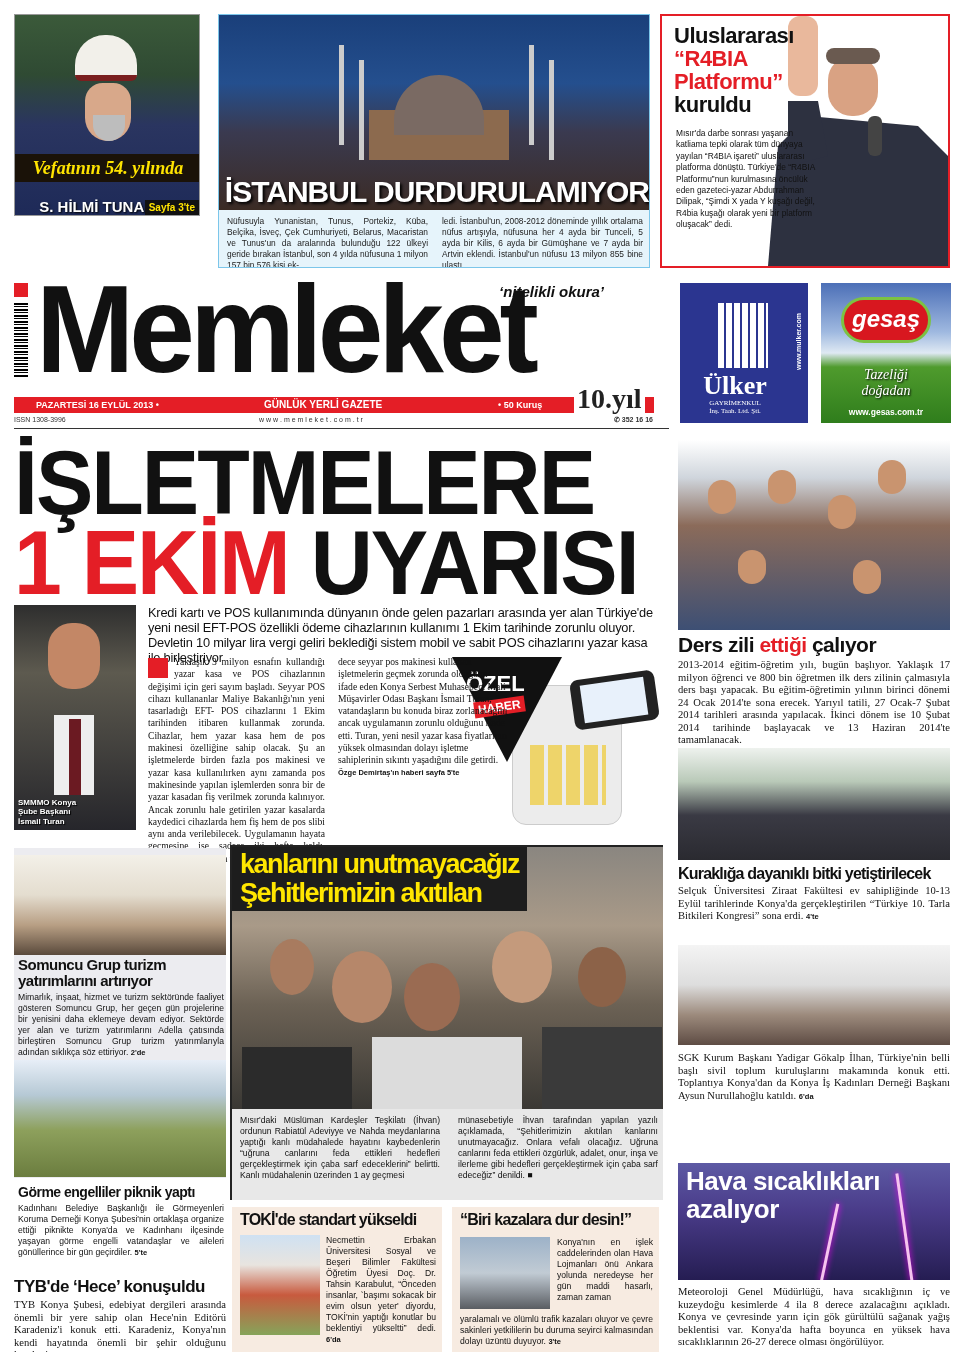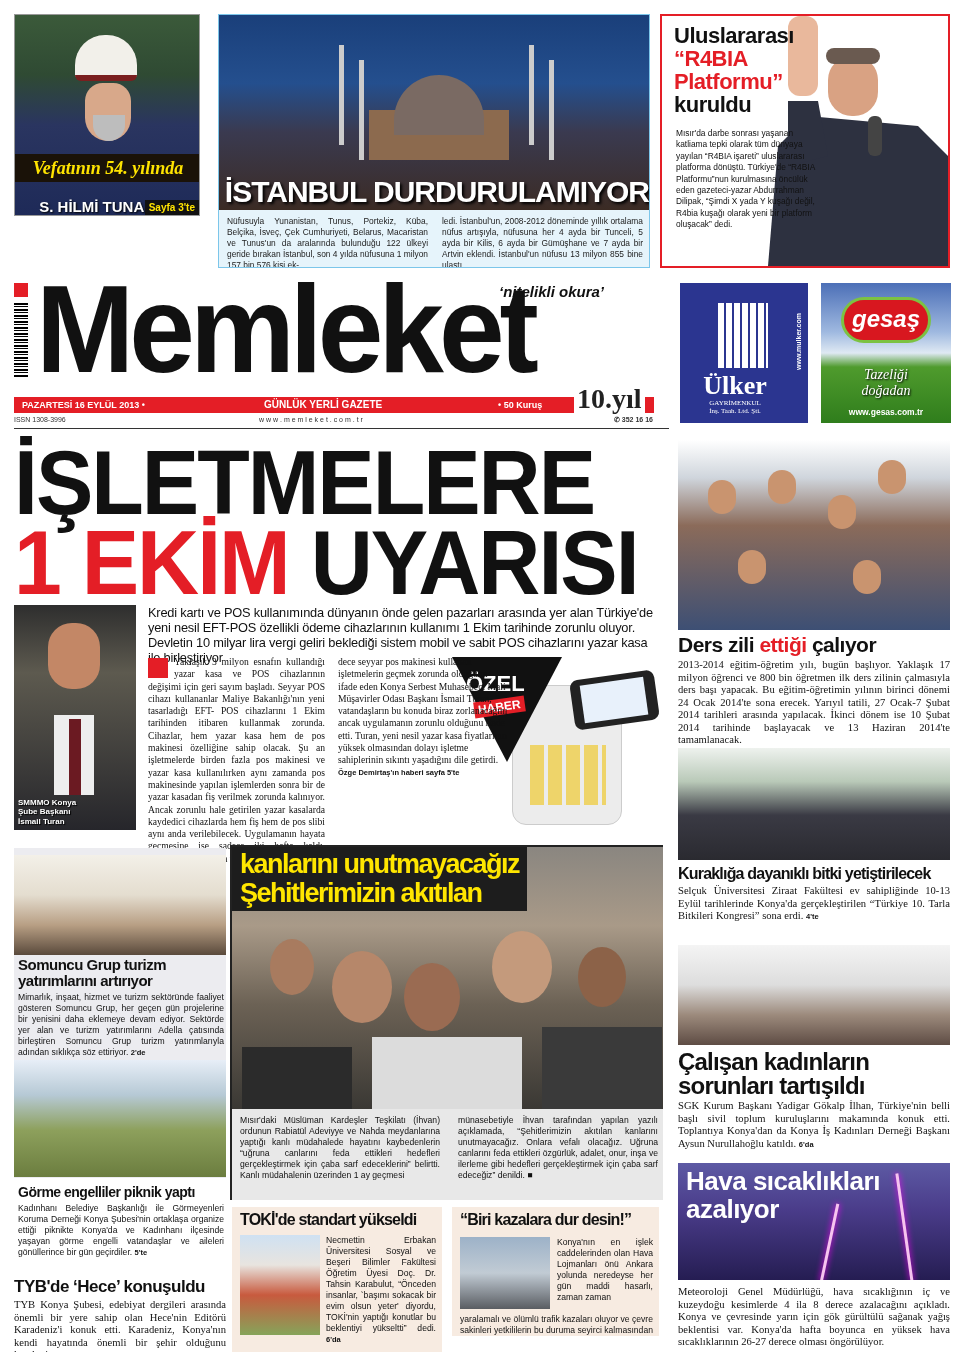--- a/index.html
+++ b/index.html
@@ -109,21 +109,21 @@
 #egy{left:230px;top:845px;width:433px;height:355px;background:#e8e8e8;border-left:2px solid #222;border-top:2px solid #222}
 #egy .img{position:absolute;left:0;top:0;width:431px;height:262px;background:linear-gradient(180deg,#8a8680 0%,#a99a88 30%,#6c6255 60%,#3a3834 100%)}
 #egy .hbox{position:absolute;left:0;top:0;background:#1d1d1d;padding:3px 8px;color:#ffe600;font-weight:bold;font-size:27px;line-height:29px;letter-spacing:-1.5px}
 #egy .cols{position:absolute;left:8px;top:268px;width:418px;display:flex;gap:18px;font-size:8.6px;line-height:11px}
 #egy .cols p{flex:1;text-align:justify}
 
 #toki{left:232px;top:1207px;width:210px;height:145px;background:#f7ebe1}
 #toki h2{position:absolute;left:8px;top:4px;font-weight:bold;font-size:16px;letter-spacing:-0.8px}
 #toki .bld{position:absolute;left:8px;top:28px;width:80px;height:100px;background:linear-gradient(180deg,#cfe1f2 0%,#e8e4df 30%,#c85a3e 60%,#86a45a 100%)}
 #toki p{position:absolute;left:94px;top:28px;width:110px;font-size:8.6px;line-height:11px;text-align:justify}
-#biri{left:452px;top:1207px;width:207px;height:129px;background:#f7ebe1}
+#biri{left:452px;top:1207px;width:207px;height:145px;background:#f7ebe1}
 #biri h2{position:absolute;left:8px;top:4px;font-weight:bold;font-size:16px;letter-spacing:-0.8px}
 #biri .car{position:absolute;left:8px;top:30px;width:90px;height:72px;background:linear-gradient(180deg,#9db2c8 0%,#c1cbd4 50%,#5a5d62 100%)}
 #biri .p1{position:absolute;left:105px;top:30px;width:96px;font-size:8.6px;line-height:11px;text-align:justify}
 #biri .p2{position:absolute;left:8px;top:107px;width:196px;font-size:8.6px;line-height:11px}
 .ref{font-family:"Liberation Sans",sans-serif;font-weight:bold;font-size:7.5px}
 </style>
 </head>
 <body>
 
 <div id="tl" class="ph">
@@ -171,21 +171,21 @@
   </div>
   <div class="body">Mısır'da darbe sonrası yaşanan katliama tepki olarak tüm dünyaya yayılan “R4BIA işareti” uluslararası platforma dönüştü. Türkiye'de “R4BIA Platformu”nun kurulmasına öncülük eden gazeteci-yazar Abdurrahman Dilipak, “Şimdi X yada Y kuşağı değil, R4bia kuşağı olarak yeni bir platform oluşacak” dedi.</div>
 </div>
 
 <div id="mast" class="abs">
   <div class="sq"></div>
   <div class="barcode"></div>
   <div class="logo">Memleket</div>
   <div class="slogan">‘nitelikli okura’</div>
   <div class="redbar">
-    <span style="left:8px">PAZARTESİ 16 EYLÜL 2013 •</span>
+    <span style="left:22px">PAZARTESİ 16 EYLÜL 2013 •</span>
     <span style="left:250px;font-size:10px">GÜNLÜK YERLİ GAZETE</span>
     <span style="left:484px">• 50 Kuruş</span>
   </div>
   <div class="yil">10.yıl</div>
   <div class="sub" style="left:0">ISSN 1308-3996</div>
   <div class="sub" style="left:245px">w w w . m e m l e k e t . c o m . t r</div>
   <div class="sub" style="left:600px;font-weight:bold">✆ 352 16 16</div>
   <div class="rule"></div>
 </div>
 
@@ -247,21 +247,20 @@
   <h2><span>Ders zili </span><span class="red">ettiği</span><span> çalıyor</span></h2>
   <p>2013-2014 eğitim-öğretim yılı, bugün başlıyor. Yaklaşık 17 milyon öğrenci ve 800 bin öğretmen ilk ders zilinin çalmasıyla ders başı yapacak. Bu eğitim-öğretimin yılının birinci dönemi 24 Ocak 2014'te sona erecek. Yarıyıl tatili, 27 Ocak-7 Şubat 2014 tarihleri arasında yapılacak. İkinci dönem ise 10 Şubat 2014 tarihinde başlayacak ve 13 Haziran 2014'te tamamlanacak.</p>
 </div>
 <div id="grp" class="ph"></div>
 <div id="kur" class="abs">
   <h2>Kuraklığa dayanıklı bitki yetiştirilecek</h2>
   <p><span>Selçuk Üniversitesi Ziraat Fakültesi ev sahipliğinde 10-13 Eylül tarihlerinde Konya'da gerçekleştirilen “Türkiye 10. Tarla Bitkileri Kongresi” sona erdi.</span> <span class="ref">4'te</span></p>
 </div>
 <div id="women" class="ph"></div>
 <div id="cal" class="abs">
-  <h2>Çalışan kadınların sorunları tartışıldı</h2>
   <p><span>SGK Kurum Başkanı Yadigar Gökalp İlhan, Türkiye'nin belli başlı sivil toplum kuruluşlarını makamında konuk etti. Toplantıya Konya'dan da Konya İş Kadınları Derneği Başkanı Aysun Nurullahoğlu katıldı.</span> <span class="ref">6'da</span></p>
 </div>
 <div id="hava" class="abs">
   <div class="img">
     <div class="bolt" style="left:150px;top:40px;height:80px;transform:rotate(12deg)"></div>
     <div class="bolt" style="left:225px;top:10px;height:110px;transform:rotate(-8deg)"></div>
     <h2>Hava sıcaklıkları azalıyor</h2>
   </div>
   <p>Meteoroloji Genel Müdürlüğü, hava sıcaklığının iç ve kuzeydoğu kesimlerde 4 ila 8 derece azalacağını açıkladı. Konya ve çevresinde yarın için gök gürültülü sağanak yağış beklentisi var. Konya'da hafta boyunca en yüksek hava sıcaklıklarının 26-27 derece olması öngörülüyor.</p>
 </div>

